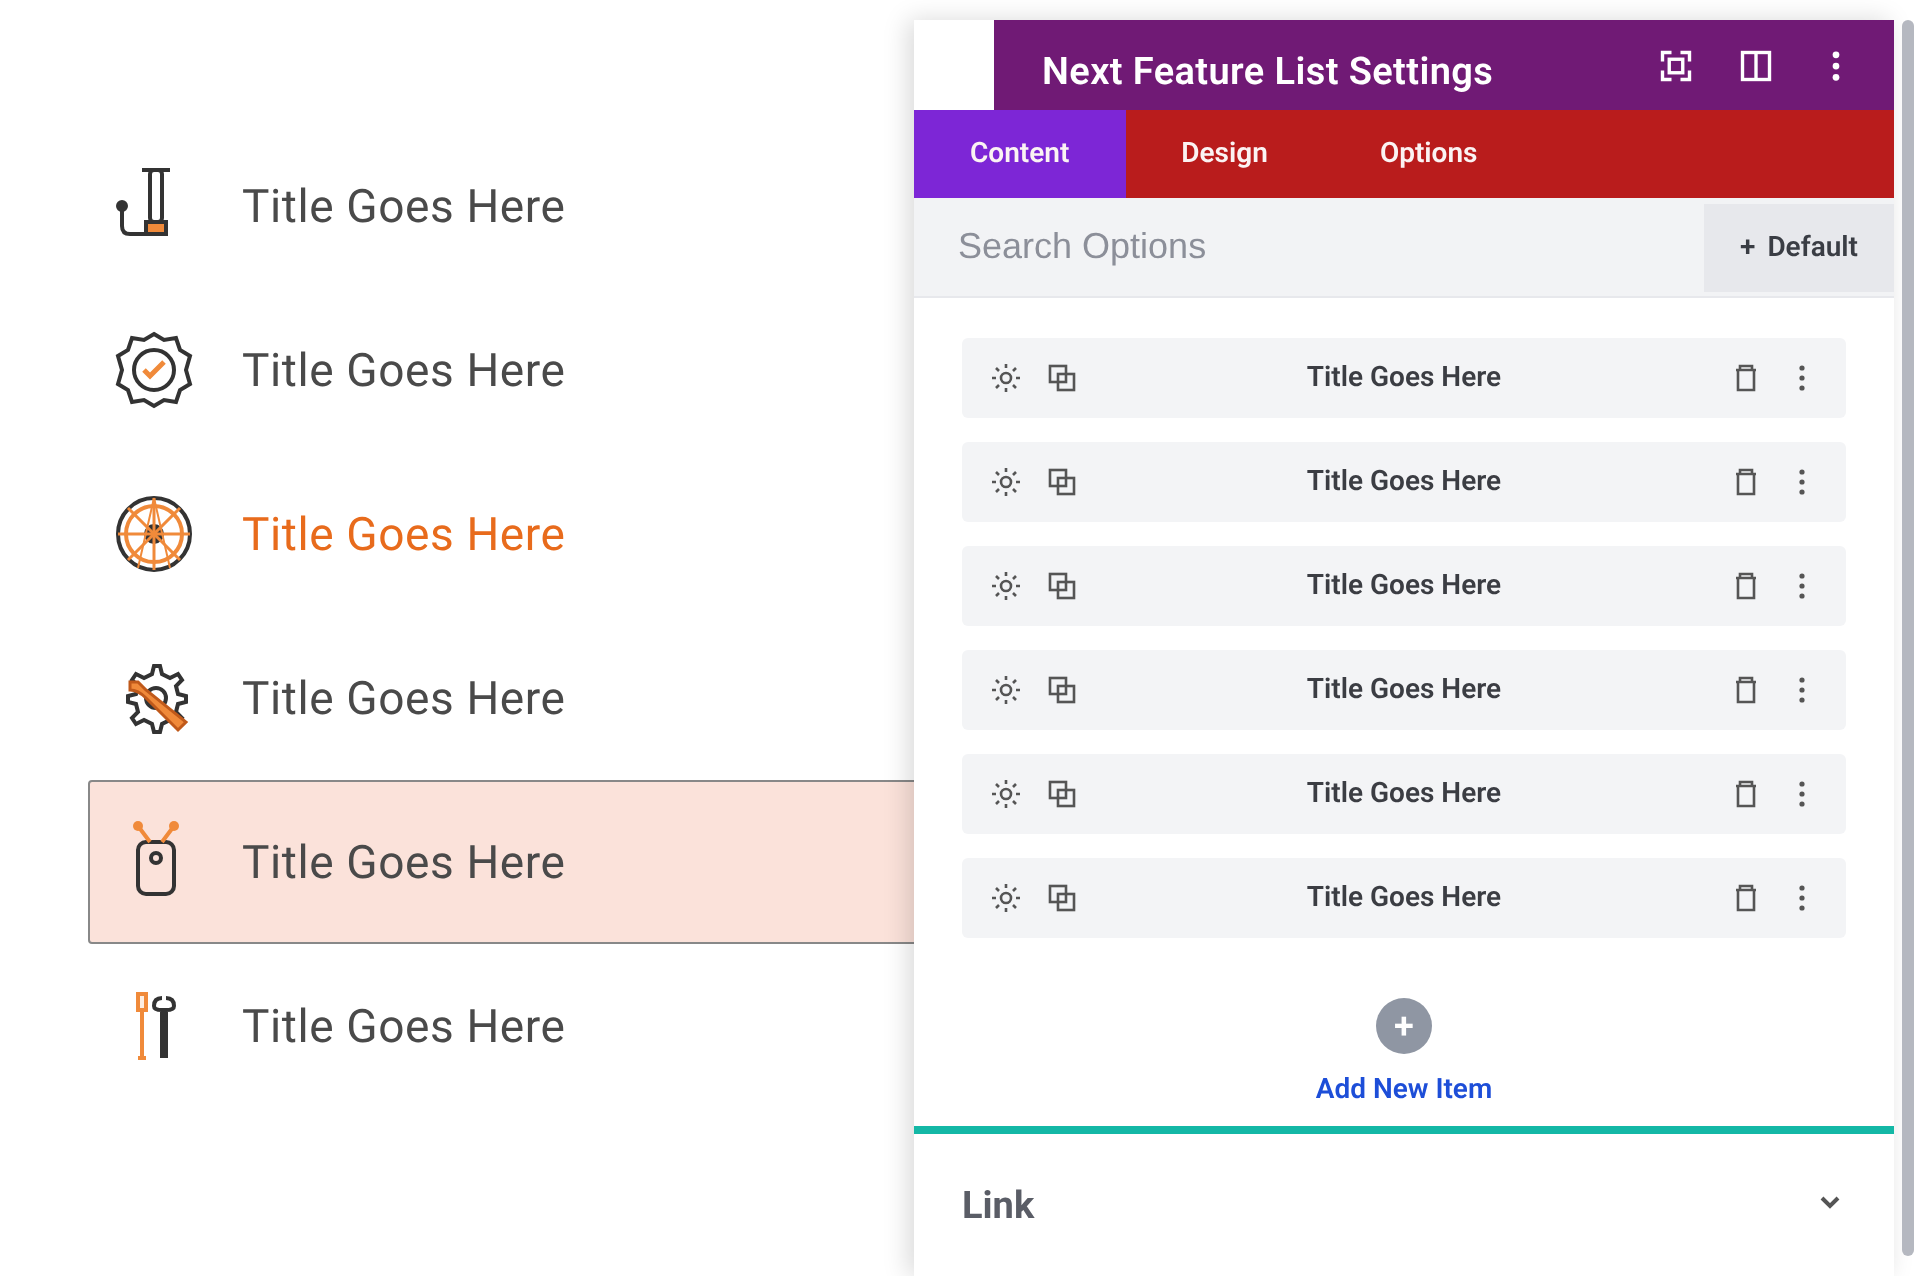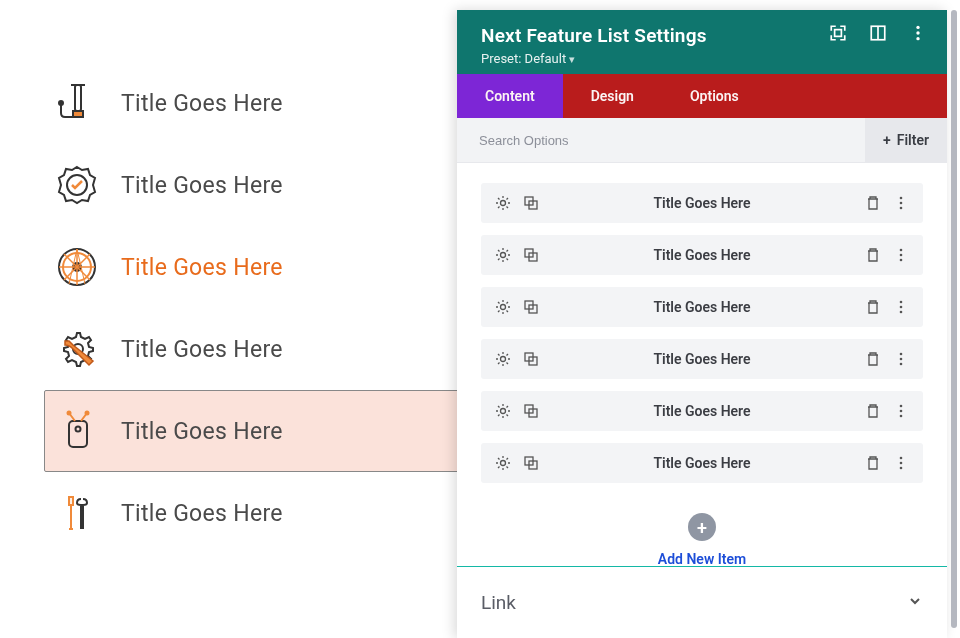--- a/index.html
+++ b/index.html
@@ -54,24 +54,25 @@
   left: 457px;
   top: 10px;
   width: 490px;
   height: 628px;
   background: #fff;
   box-shadow: -3px 0 12px rgba(0,0,0,0.15);
   display: flex;
   flex-direction: column;
 }
 .panel-header {
-  background: #0f766e;
+  background: #701a75;
   color: #fff;
   padding: 14px 24px 8px 24px;
   position: relative;
+  margin-left: 40px;
 }
 .panel-title {
   font-size: 19px;
   font-weight: 600;
   letter-spacing: 0.2px;
 }
 .panel-preset {
   font-size: 13px;
   opacity: 0.9;
   margin-top: 4px;
@@ -116,21 +117,21 @@
   display: flex;
   align-items: center;
   background: #f2f3f5;
   border-bottom: 1px solid #e7e8ec;
 }
 .searchbar input {
   flex: 1;
   border: none;
   background: transparent;
   padding: 14px 22px;
-  font-size: 13px;
+  font-size: 18px;
   color: #a21caf;
   outline: none;
 }
 .searchbar input::placeholder { color: #8c8f99; }
 .filter-btn {
   padding: 14px 18px;
   background: #e7e8ec;
   font-size: 14px;
   font-weight: 600;
   color: #3a3d44;
@@ -179,25 +180,26 @@
   font-size: 18px; font-weight: 600;
   cursor: pointer;
 }
 .add-label {
   margin-top: 10px;
   font-size: 14px;
   font-weight: 600;
   color: #1d4ed8;
 }
 .link-section {
-  border-top: 1px solid #14b8a6;
+  border-top: 4px solid #14b8a6;
   padding: 24px 24px;
   display:flex;
   justify-content:space-between;
   align-items:center;
+  font-weight:bold;
 }
 .link-title { font-size: 19px; color: #5a5d66; }
 .scrollbar-fake {
   position:absolute; right:3px; top:10px; width:6px; height:618px;
   background:#b5b8c0; border-radius:3px;
 }
 </style>
 </head>
 <body>
 
@@ -278,21 +280,20 @@
     </span>
     <span class="preview-label">Title Goes Here</span>
   </div>
 
 </div>
 
 <div class="panel">
 
   <div class="panel-header">
     <div class="panel-title">Next Feature List Settings</div>
-    <div class="panel-preset">Preset: Default</div>
     <div class="panel-header-icons">
       <span class="hicon">
         <svg viewBox="0 0 16 16" stroke="#fff" stroke-width="1.5" fill="none">
             <path d="M2 6 L2 2 L6 2 M10 2 L14 2 L14 6 M14 10 L14 14 L10 14 M6 14 L2 14 L2 10"></path>
             <rect x="5" y="5" width="6" height="6"></rect>
           </svg>
       </span>
       <span class="hicon">
         <svg viewBox="0 0 16 16" stroke="#fff" stroke-width="1.5" fill="none">
             <rect x="2" y="2" width="12" height="12"></rect>
@@ -312,21 +313,21 @@
   <div class="panel-tabs">
     <div class="tab active">Content</div>
     <div class="tab">Design</div>
     <div class="tab">Options</div>
   </div>
 
   <div class="searchbar">
     <input type="text" placeholder="Search Options" style="">
     <div class="filter-btn">
       <span>+</span>
-      <span>Filter</span>
+      <span>Default</span>
     </div>
   </div>
 
   <div class="panel-body">
 
     <div class="row">
       <div class="row-icons-left">
         <span class="ricon">
             <svg viewBox="0 0 16 16" fill="none" stroke="#555" stroke-width="1.3">
               <circle cx="8" cy="8" r="2.5"></circle>

